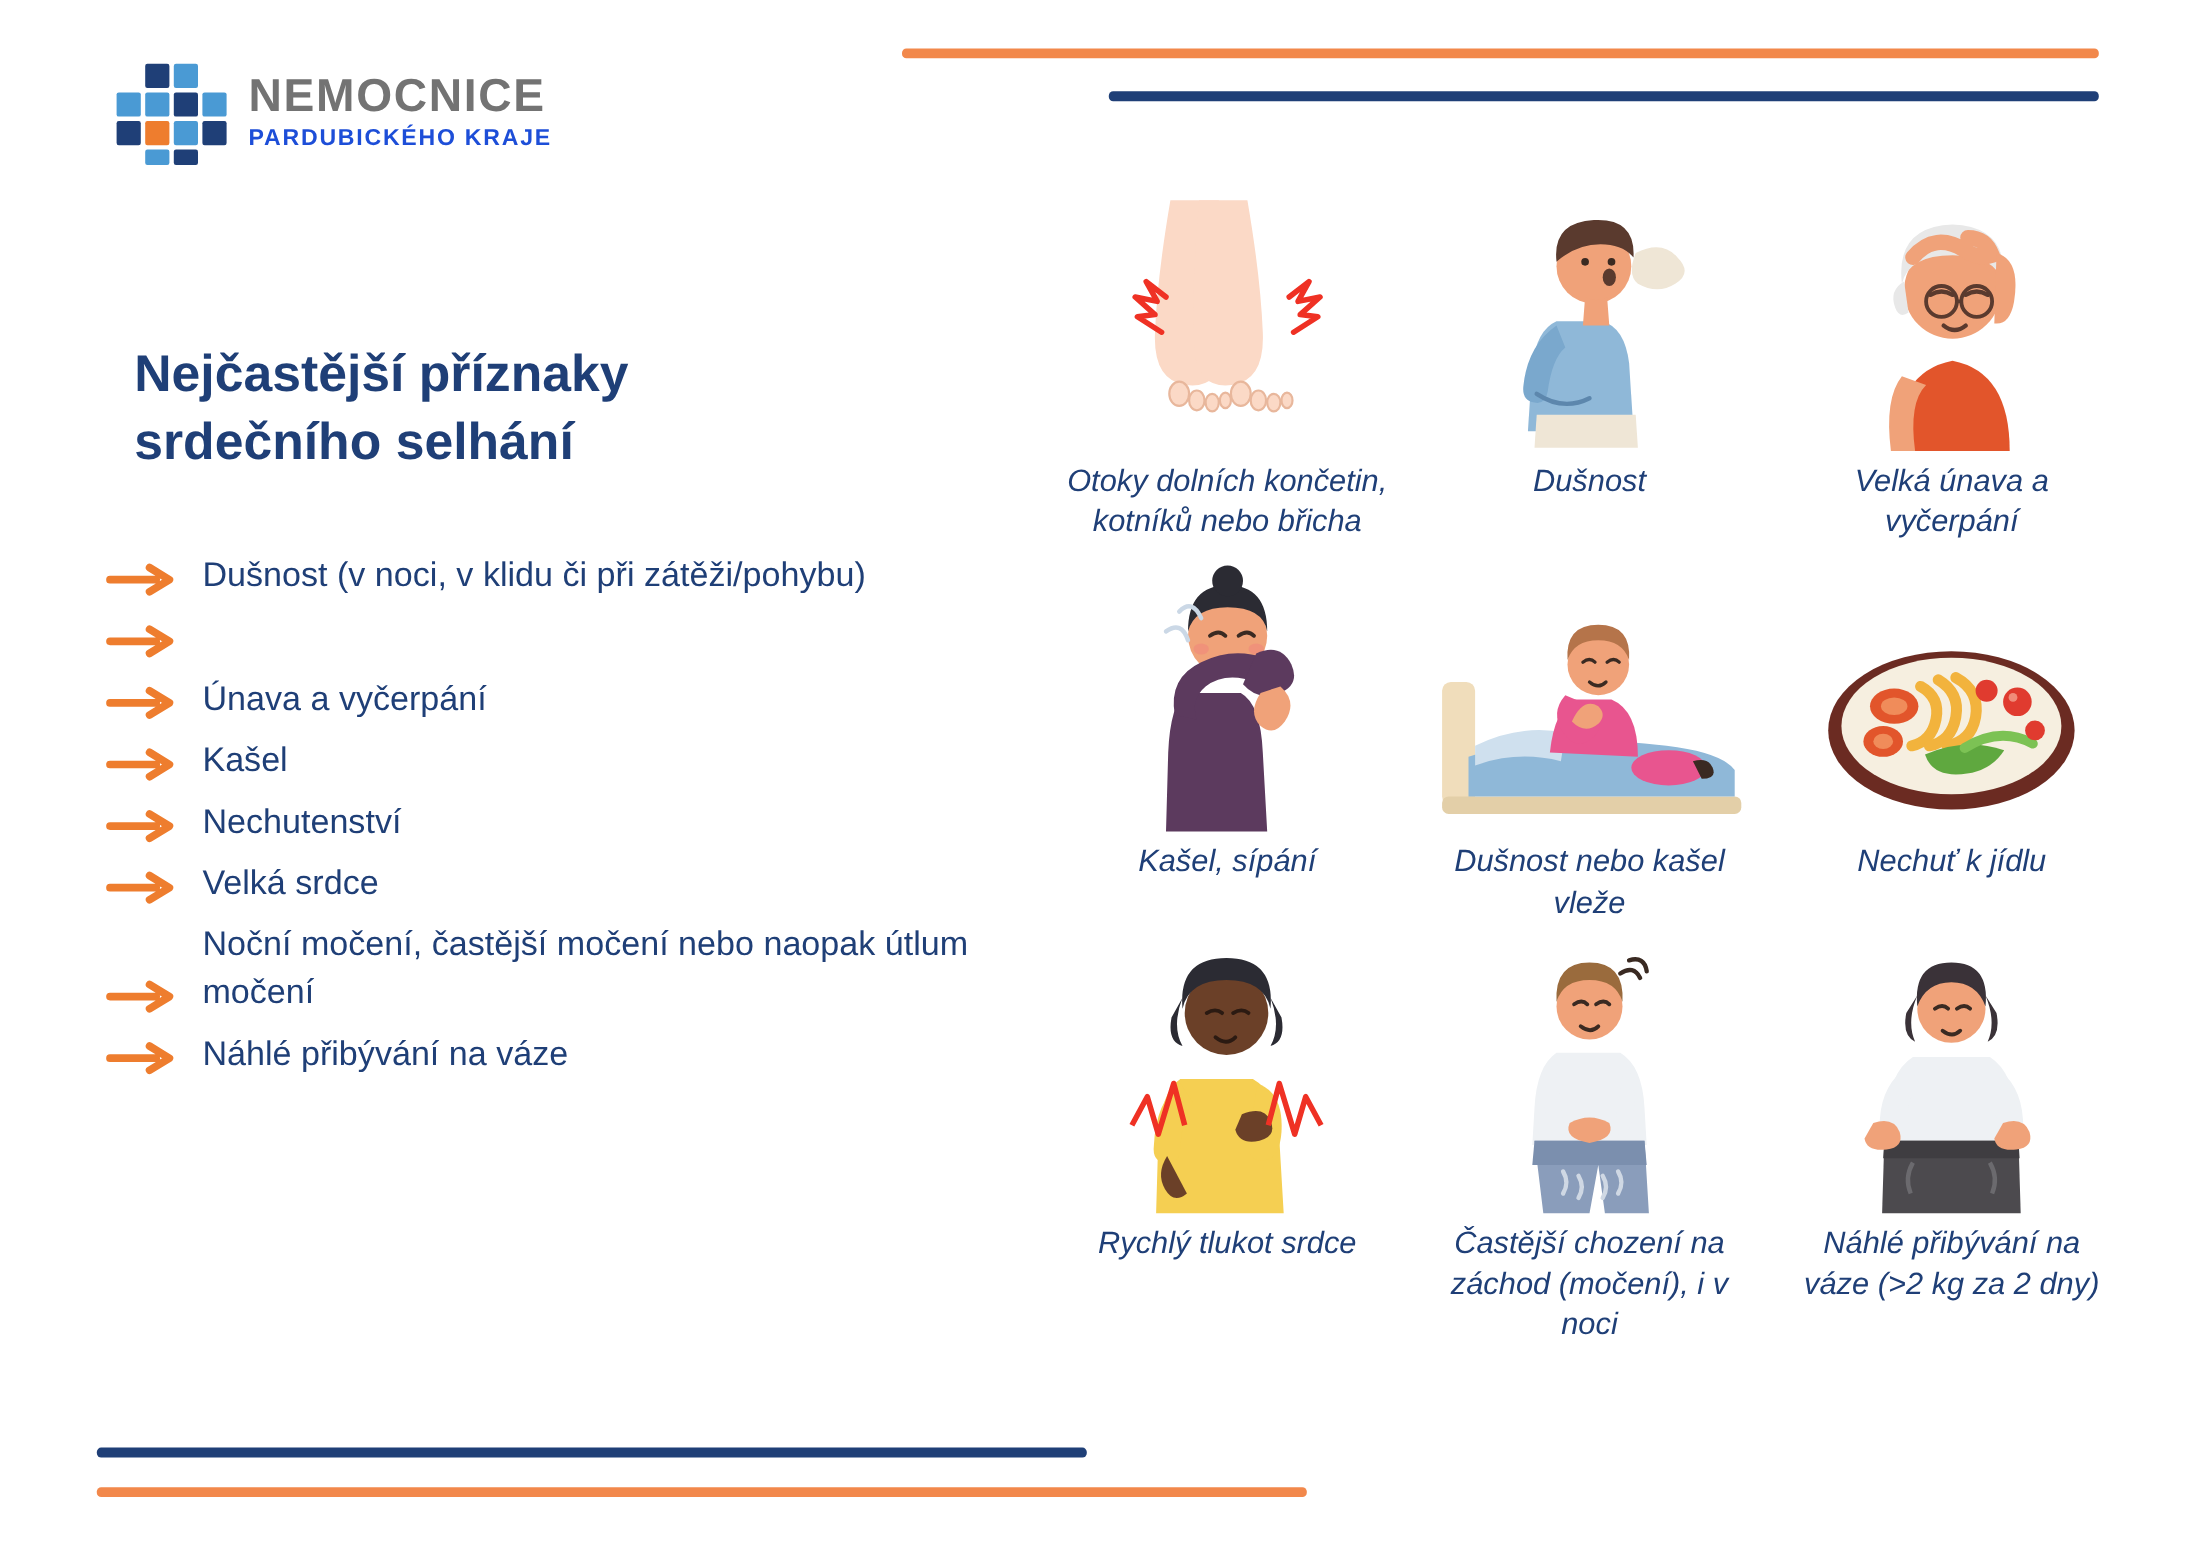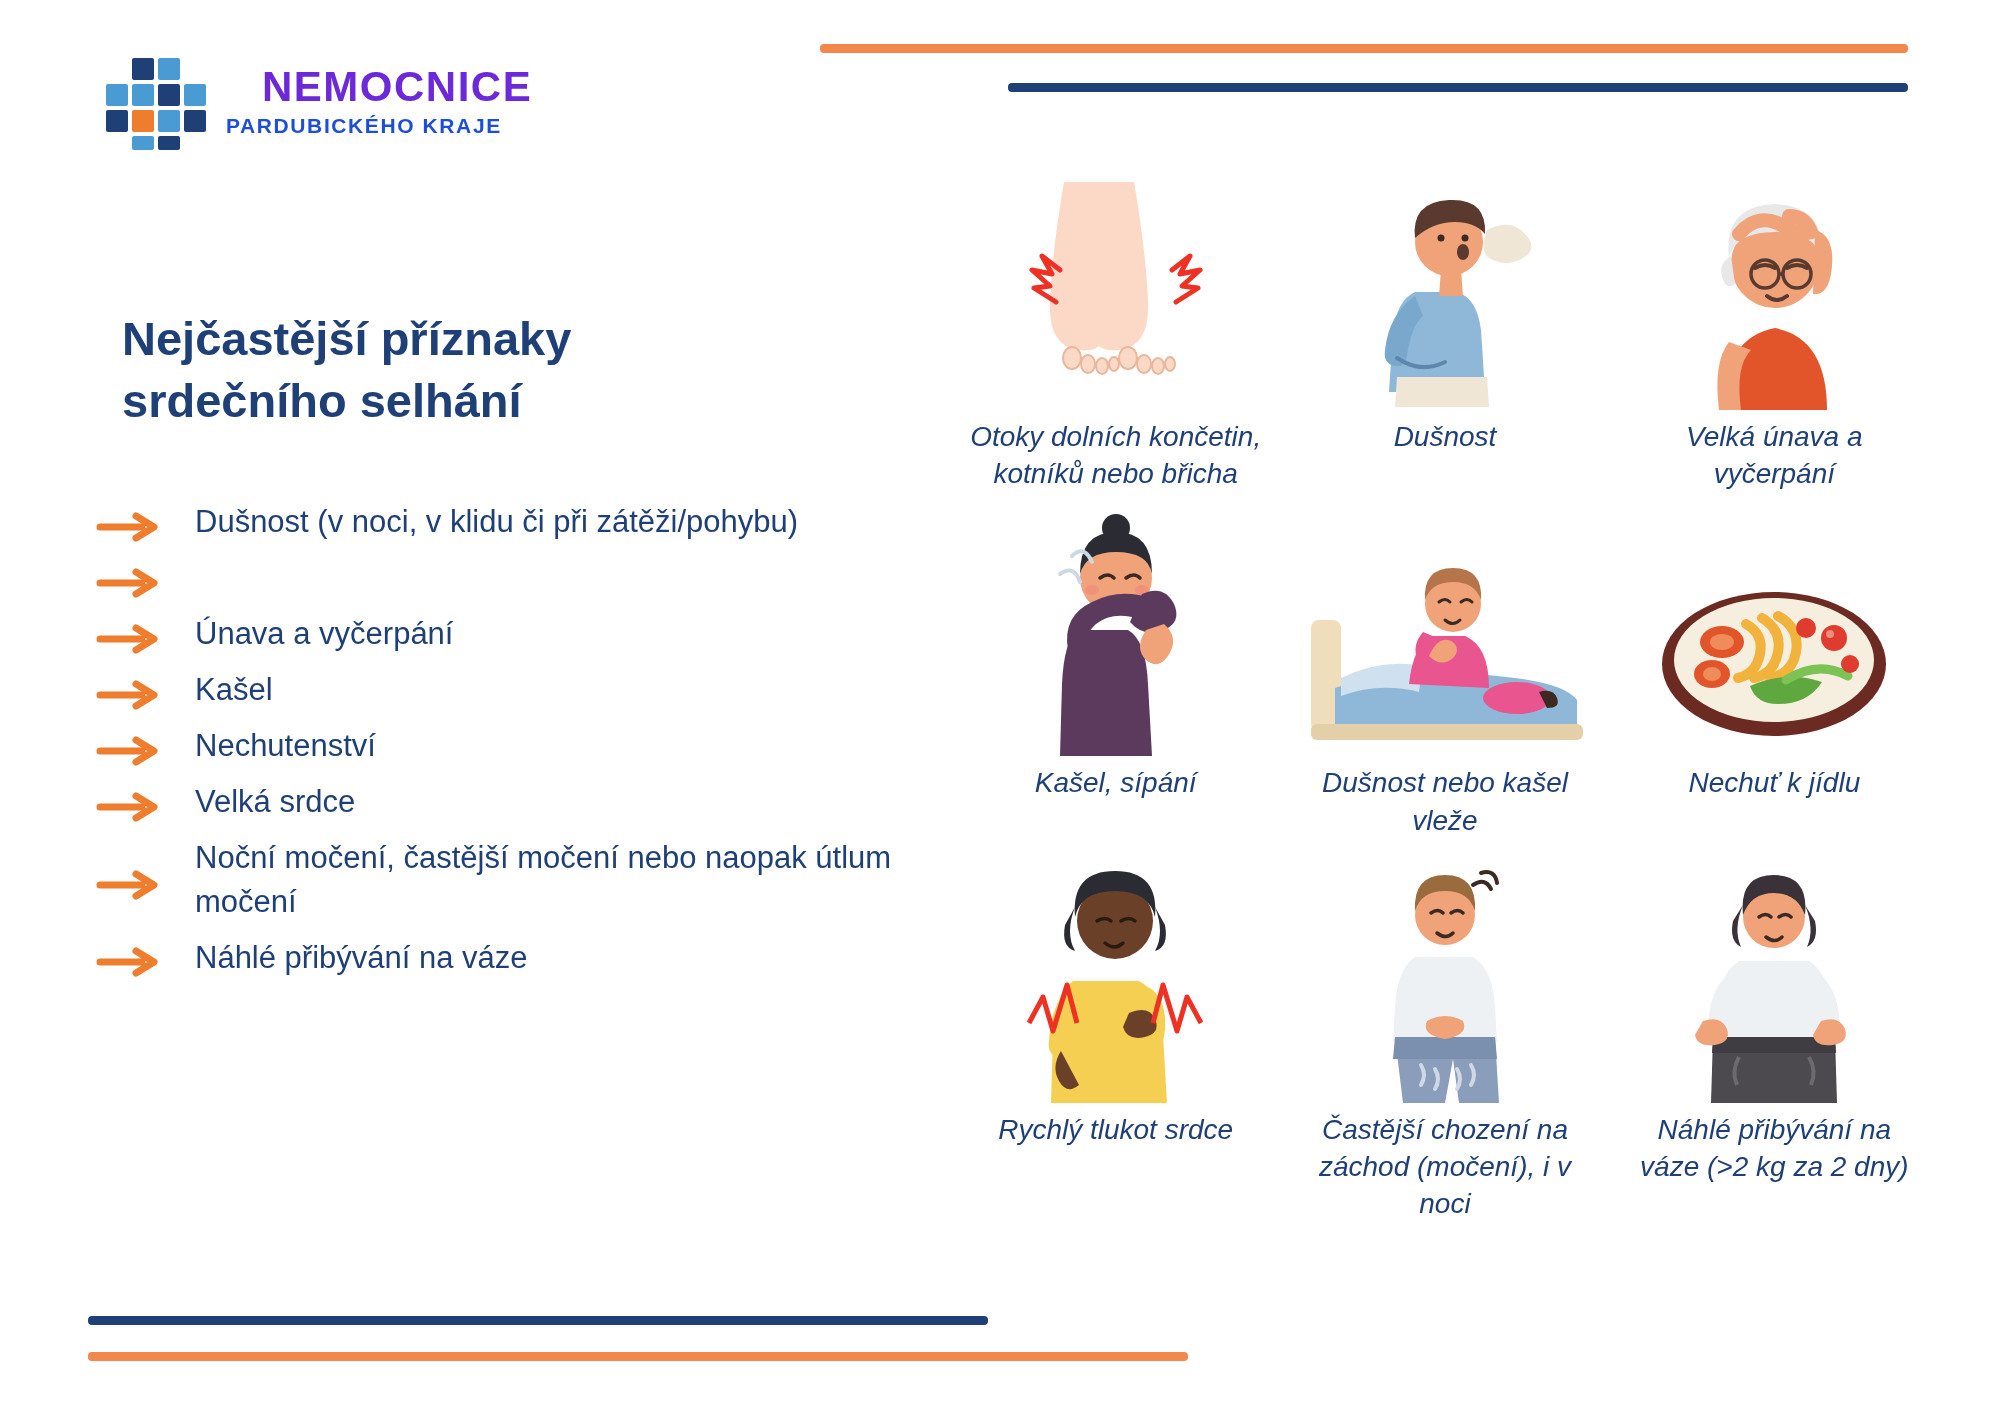--- a/index.html
+++ b/index.html
@@ -58,24 +58,23 @@
     border-radius: 2px;
   }
   .logo-text {
     display: flex;
     flex-direction: column;
     justify-content: center;
   }
   .logo-title {
     font-size: 42px;
     font-weight: bold;
-    color: #6d28d9;
+    color: #737373;
     letter-spacing: 1.5px;
     line-height: 1;
-    margin-left: 36px;
   }
   .logo-sub {
     font-size: 21px;
     font-weight: bold;
     color: #1d4ed8;
     letter-spacing: 1.6px;
     margin-top: 7px;
     line-height: 1;
   }
 
@@ -95,23 +94,22 @@
     position: absolute;
     left: 96px;
     top: 500px;
     width: 810px;
     list-style: none;
     margin: 0;
     padding: 0;
   }
   .symptom-list li {
     display: flex;
-    align-items: center;
+    align-items: flex-end;
     margin-bottom: 11px;
-    gap: 11px;
   }
   .arrow {
     flex: 0 0 auto;
     width: 72px;
     height: 38px;
     margin-top: 7px;
     margin-right: 16px;
   }
   .symptom-text {
     font-size: 31px;

